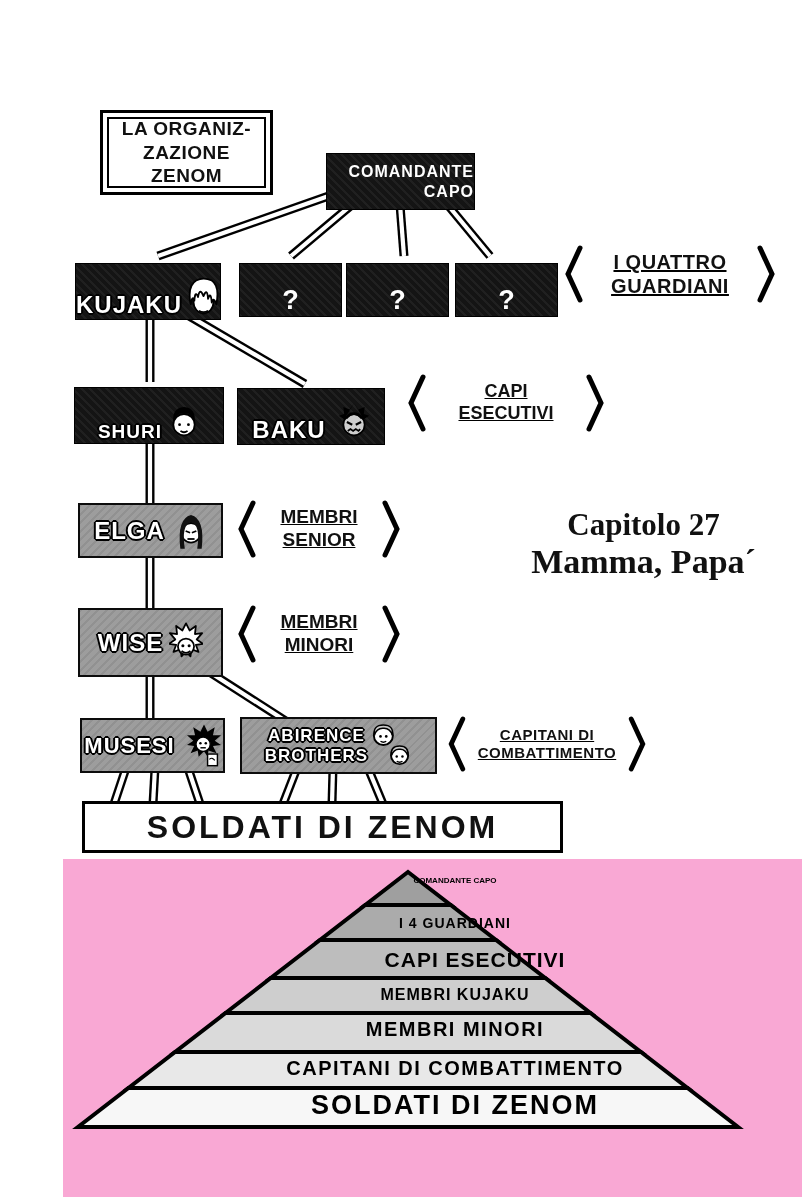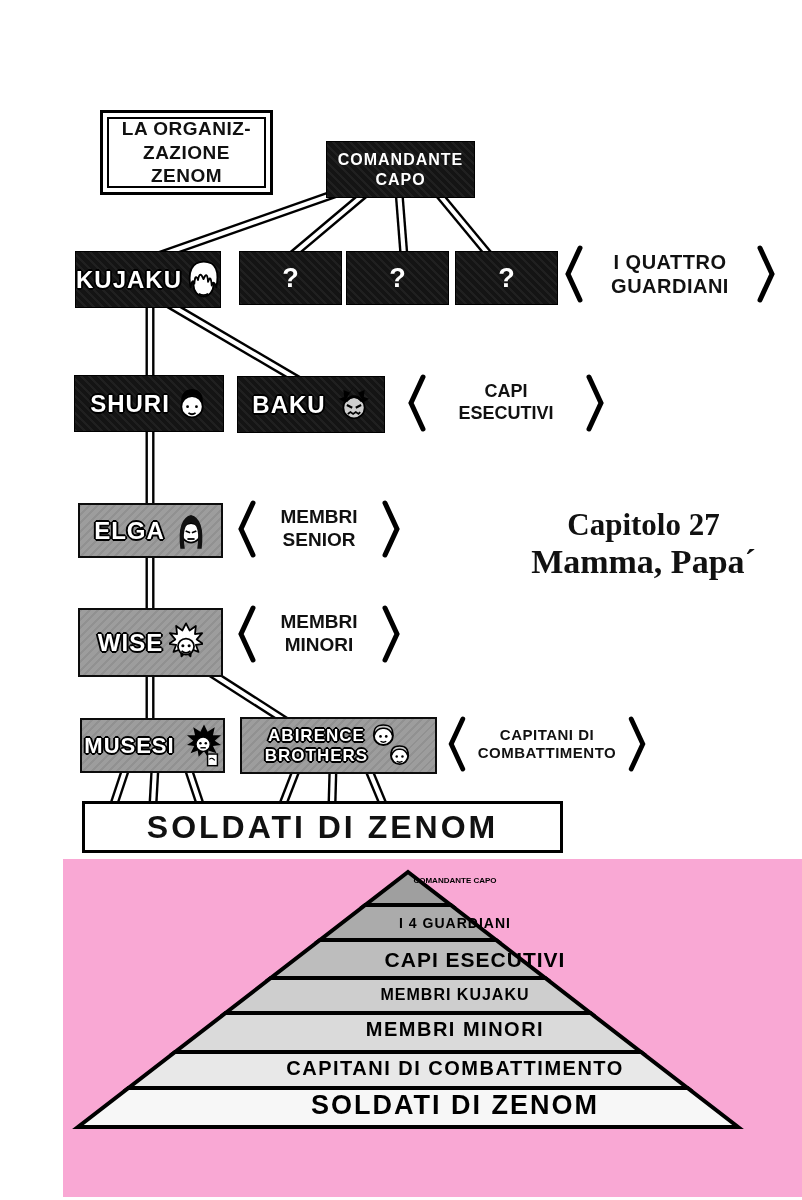--- a/index.html
+++ b/index.html
@@ -12,53 +12,53 @@
   .abs{position:absolute;z-index:2;box-sizing:border-box;}
 
   
   .title-box{left:100px;top:110px;width:173px;height:85px;border:3px solid #000;background:#fff;}
   .title-box .inner{position:absolute;inset:4px;border:2px solid #000;display:flex;align-items:center;justify-content:center;}
   .title-box .txt{font-size:19px;font-weight:bold;letter-spacing:.5px;text-align:center;line-height:1.25;color:#111;}
 
   
   .blackbox{background:#141414;
     background-image:repeating-linear-gradient(45deg,rgba(255,255,255,.05) 0 2px,transparent 2px 6px);
-    color:#fff;display:flex;align-items:center;justify-content:center;border:1px solid #000;}
+    color:#fff;display:flex;align-items:flex-end;justify-content:center;border:1px solid #000;margin-top:12px;}
   .graybox{background:#9d9d9d;
     background-image:repeating-linear-gradient(135deg,rgba(0,0,0,.08) 0 2px,transparent 2px 6px);
     border:2px solid #0c0c0c;display:flex;align-items:center;justify-content:center;}
   .boxname{font-weight:bold;letter-spacing:1px;}
   .outline-txt{color:#fff;text-shadow:-2px 0 0 #000,2px 0 0 #000,0 -2px 0 #000,0 2px 0 #000,
     -1px -1px 0 #000,1px -1px 0 #000,-1px 1px 0 #000,1px 1px 0 #000;}
 
   .cc-box{left:326px;top:141px;width:149px;height:57px;flex-direction:column;}
   .cc-box .l{font-size:16px;font-weight:bold;letter-spacing:1px;line-height:1.2;}
 
   .kujaku-box{left:75px;top:251px;width:146px;height:57px;gap:5px;}
   .kujaku-box .boxname{font-size:24px;}
   .qbox{width:103px;height:54px;top:251px;}
   .q1{left:239px;} .q2{left:346px;} .q3{left:455px;}
   .qmark{font-size:27px;font-weight:bold;color:#fff;}
 
   .shuri-box{left:74px;top:375px;width:150px;height:57px;gap:6px;}
-  .shuri-box .boxname{font-size:24px;}
+  .shuri-box .boxname{font-size:19px;}
   .baku-box{left:237px;top:376px;width:148px;height:57px;gap:12px;}
   .baku-box .boxname{font-size:24px;}
 
   .elga-box{left:78px;top:503px;width:145px;height:55px;gap:10px;}
   .elga-box .boxname{font-size:24px;}
   .wise-box{left:78px;top:608px;width:145px;height:69px;gap:6px;}
   .wise-box .boxname{font-size:24px;}
   .musesi-box{left:80px;top:718px;width:145px;height:55px;gap:12px;}
   .musesi-box .boxname{font-size:22px;}
   .abirence-box{left:240px;top:717px;width:197px;height:57px;gap:2px;}
   .abirence-box .two{font-size:17px;font-weight:bold;letter-spacing:1px;text-align:center;line-height:1.15;}
 
   
-  .glabel{display:flex;align-items:center;justify-content:space-between;}
+  .glabel{display:flex;align-items:center;justify-content:space-between;text-decoration:underline;}
   .glabel .txt{flex:1;text-align:center;font-weight:bold;color:#111;line-height:1.2;}
   .guardians-label{left:565px;top:243px;width:210px;height:62px;}
   .guardians-label .txt{font-size:20px;letter-spacing:.5px;}
   .capi-label{left:408px;top:372px;width:196px;height:62px;}
   .capi-label .txt{font-size:18px;}
   .senior-label{left:238px;top:498px;width:162px;height:62px;}
   .senior-label .txt{font-size:19px;}
   .minori-label{left:238px;top:603px;width:162px;height:62px;}
   .minori-label .txt{font-size:19px;}
   .capitani-label{left:448px;top:714px;width:198px;height:60px;}

